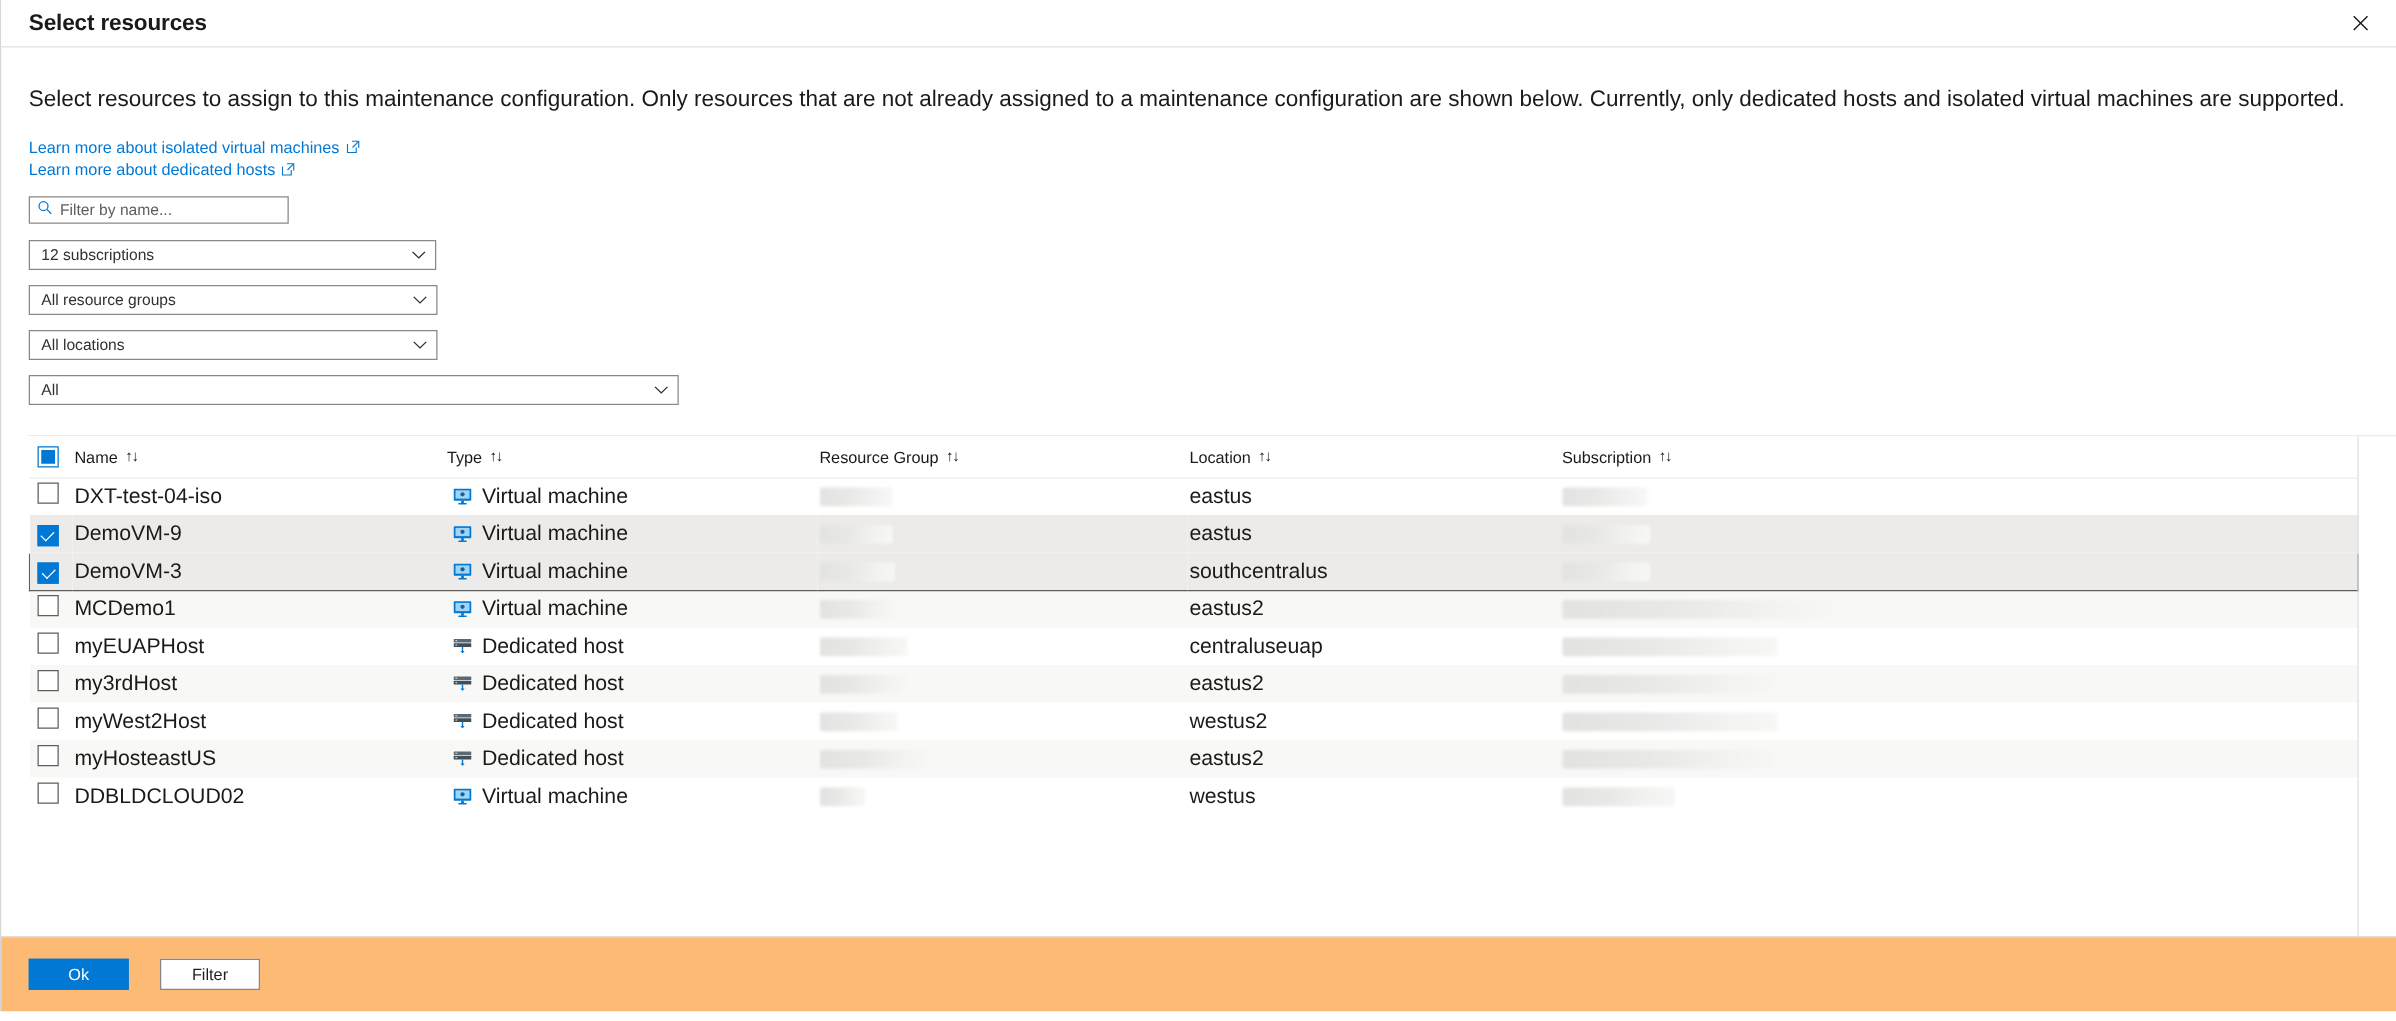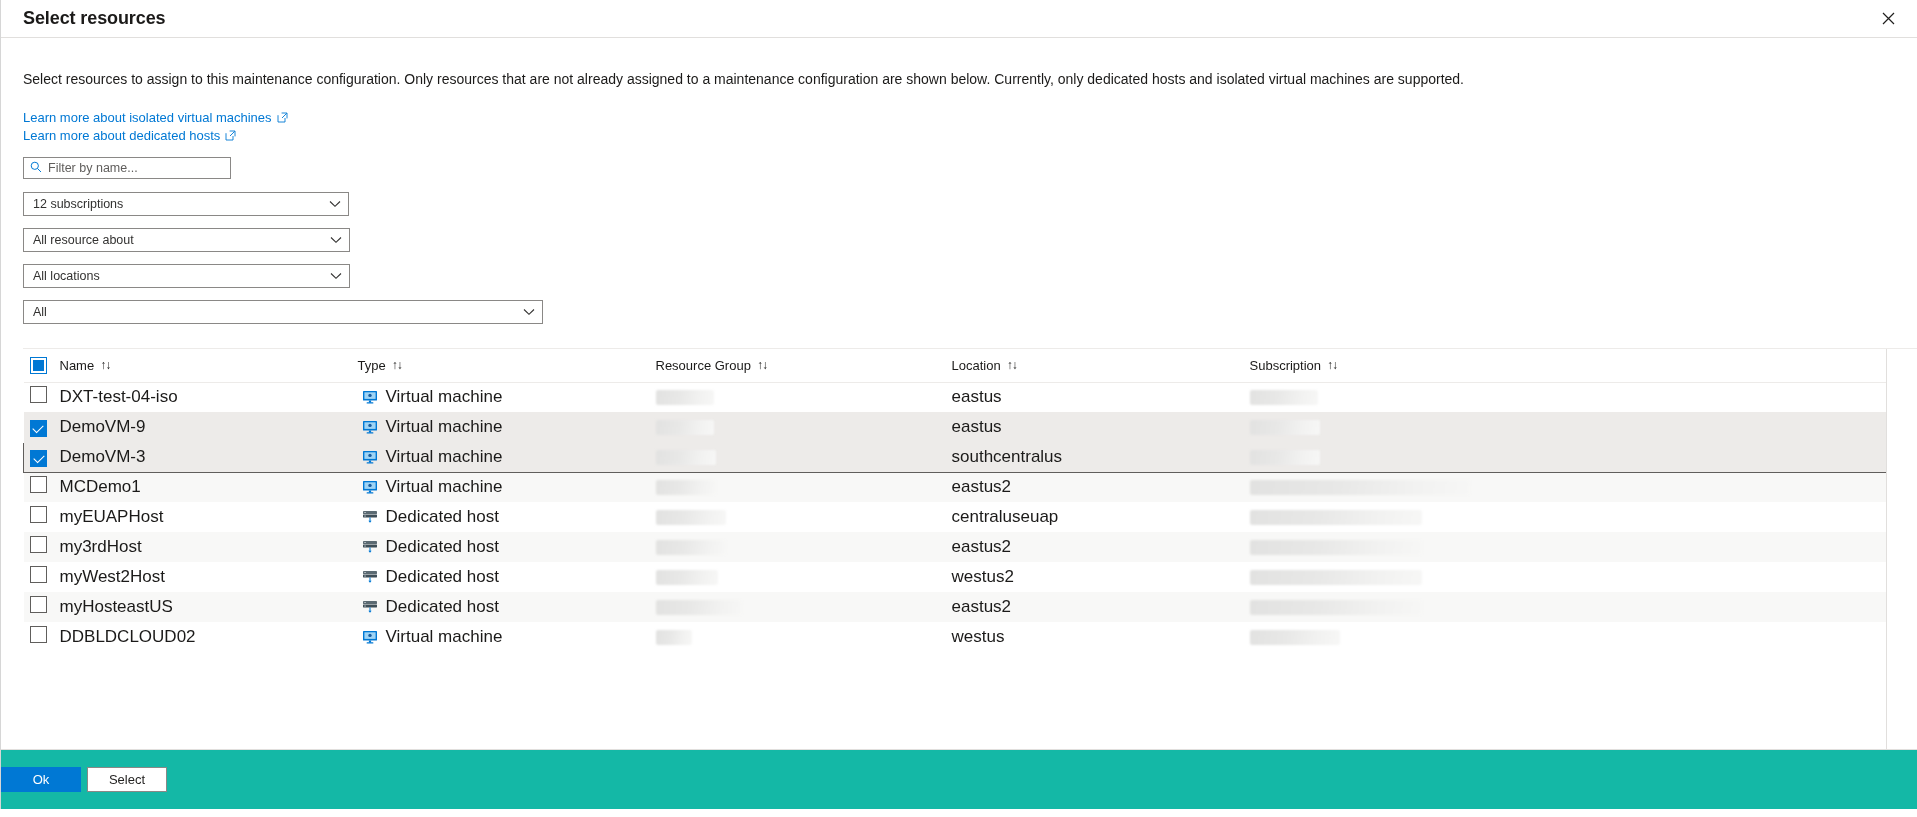--- a/index.html
+++ b/index.html
@@ -46,21 +46,21 @@
 
   
   .body {
     flex: 1;
     padding: 0 22px;
     overflow: hidden;
     display: flex;
     flex-direction: column;
   }
   .desc {
-    font-size: 14px;
+    font-size: 18px;
     line-height: 18px;
     color: #1b1a19;
     margin-top: 32px;
     white-space: nowrap;
   }
   .links {
     margin-top: 22px;
     display: flex;
     flex-direction: column;
     gap: 3px;
@@ -265,22 +265,23 @@
     background: #e1dfdd;
   }
 
   
   .footer {
     height: 60px;
     min-height: 60px;
     border-top: 1px solid #e1dfdd;
     display: flex;
     align-items: center;
-    gap: 6px;
-    background: #14b8a6;
+    padding-left: 22px;
+    gap: 25px;
+    background: #fdba74;
   }
   .btn {
     height: 25px;
     min-width: 80px;
     font-size: 13px;
     font-family: "Liberation Sans", sans-serif;
     cursor: pointer;
     display: inline-flex;
     align-items: center;
     justify-content: center;
@@ -354,21 +355,21 @@
     <div class="dd-row">
       <div class="dd dd-1">
         <span>12 subscriptions</span>
         <span class="chev">
           <svg width="12" height="8" viewBox="0 0 12 8" aria-hidden="true">
               <path d="M1 1.5 L6 6.3 L11 1.5" stroke="#323130" stroke-width="1.1" fill="none"></path>
             </svg>
         </span>
       </div>
       <div class="dd dd-2">
-        <span>All resource about</span>
+        <span>All resource groups</span>
         <span class="chev">
           <svg width="12" height="8" viewBox="0 0 12 8" aria-hidden="true">
               <path d="M1 1.5 L6 6.3 L11 1.5" stroke="#323130" stroke-width="1.1" fill="none"></path>
             </svg>
         </span>
       </div>
       <div class="dd dd-3">
         <span>All locations</span>
         <span class="chev">
           <svg width="12" height="8" viewBox="0 0 12 8" aria-hidden="true">
@@ -754,16 +755,16 @@
     </td>
             </tr>
           </tbody>
       </table>
     </div>
 
   </div>
 
   <div class="footer">
     <button class="btn btn-primary">Ok</button>
-    <button class="btn btn-secondary">Select</button>
+    <button class="btn btn-secondary">Filter</button>
   </div>
 
 </div>
 
 </body></html>

